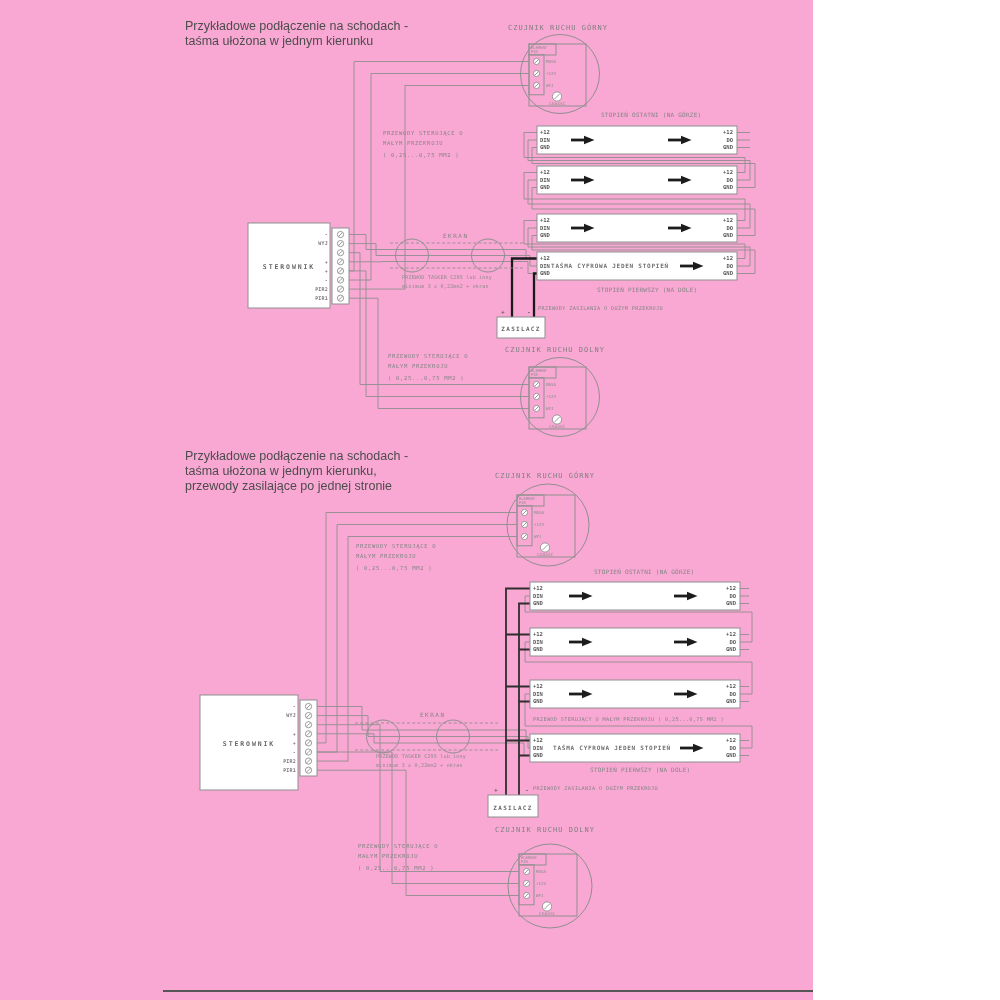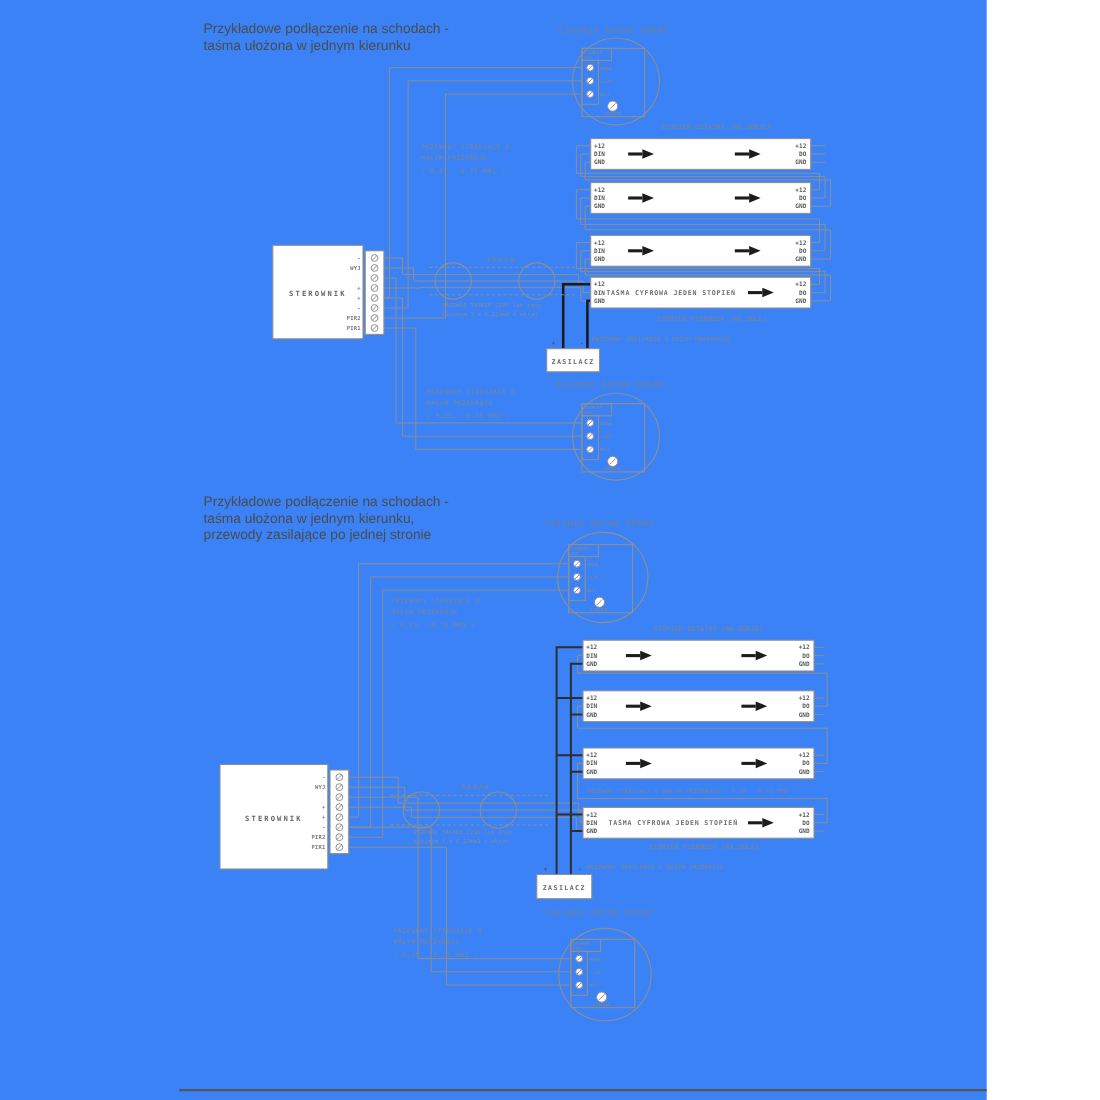--- a/index.html
+++ b/index.html
@@ -1,16 +1,16 @@
 <!DOCTYPE html>
 <html><head>
 <meta charset="utf-8">
 <style>
   html,body{margin:0;padding:0;background:#fff;}
-  #stage{position:relative;width:897px;height:1000px;background:#3b82f6;overflow:hidden;}
+  #stage{position:relative;width:813px;height:1000px;background:#f9a8d4;overflow:hidden;}
   svg{display:block;}
   .ttl{font-family:"Liberation Sans",sans-serif;font-size:12.5px;fill:#4c4c4c;}
   .t7{font-family:"DejaVu Sans Mono",monospace;font-size:7px;letter-spacing:1.05px;fill:#7f7f7f;}
   .t6s{font-family:"DejaVu Sans Mono",monospace;font-size:6px;letter-spacing:.25px;fill:#848484;}
   .t6w{font-family:"DejaVu Sans Mono",monospace;font-size:6px;letter-spacing:.75px;fill:#6e6e6e;font-weight:bold;}
   .t55{font-family:"DejaVu Sans Mono",monospace;font-size:5.5px;letter-spacing:.7px;fill:#858585;}
   .t52{font-family:"DejaVu Sans Mono",monospace;font-size:5.2px;letter-spacing:.35px;fill:#858585;}
   .t5{font-family:"DejaVu Sans Mono",monospace;font-size:5px;letter-spacing:.2px;fill:#8a8a8a;}
   .tst{font-family:"DejaVu Sans Mono",monospace;font-size:5.5px;font-weight:bold;fill:#5a5a5a;}
   .tc{font-family:"DejaVu Sans Mono",monospace;font-size:5px;font-weight:bold;letter-spacing:.2px;fill:#7a7a7a;}

